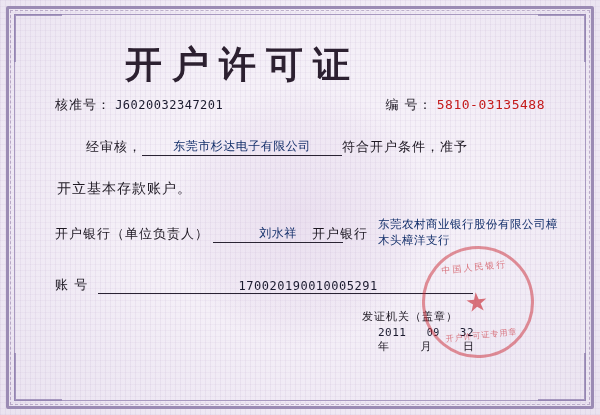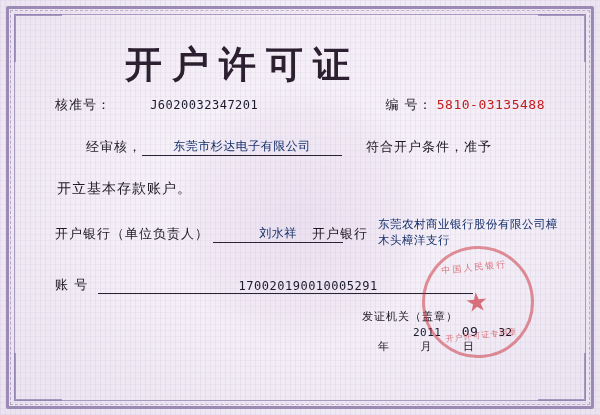--- a/index.html
+++ b/index.html
@@ -120,21 +120,20 @@
     color: #c41a1a;
     font-family: "DejaVu Sans Mono", monospace;
     font-size: 13px;
     letter-spacing: 0.5px;
   }
   .mono-blue {
     font-family: "DejaVu Sans Mono", monospace;
     font-size: 12px;
     color: #1a1a2e;
     letter-spacing: 0.5px;
-    margin-left: 35px;
   }
   .ul {
     display: inline-block;
     border-bottom: 1px solid #2a2333;
     text-align: center;
     vertical-align: bottom;
   }
 
   
   #r-approval { left: 55px;  top: 96px; }
@@ -215,21 +214,21 @@
       <span class="lbl">核准号：</span>
       <span class="mono-blue">J6020032347201</span>
     </div>
 
     <div class="row" id="r-number">
       <span class="lbl">编 号：</span>
       <span class="num-red">5810-</span><span class="num-red">03135488</span>
     </div>
 
     <div class="row" id="r-line1">
-      <span class="lbl">经审核，</span><span class="ul handwr" style="width:200px;">东莞市杉达电子有限公司</span><span class="lbl" style="margin-left:24px;">符合开户条件，准予</span>
+      <span class="lbl">经审核，</span><span class="ul handwr" style="width:200px;">东莞市杉达电子有限公司</span><span class="lbl" style="margin-left:0;">符合开户条件，准予</span>
     </div>
 
     <div class="row" id="r-line2">
       <span class="lbl" style="font-size:14px;font-family:Liberation Serif, serif;">开立基本存款账户。</span>
     </div>
 
     <div class="row" id="r-legal">
       <span class="lbl">开户银行（单位负责人）</span><span class="ul handwr" style="width:130px; margin-left:4px;">刘水祥</span>
     </div>
 
@@ -242,21 +241,21 @@
 
     <div class="row" id="r-account">
       <span class="lbl">账 号</span><span class="ul mono-blue" style="width:330px; margin-left:10px; text-align:center; padding-left:45px;">170020190010005291</span>
     </div>
 
     <div class="row" id="r-issuer">
       <span class="lbl" style="font-size:11px;">发证机关（盖章）</span>
     </div>
     <div class="row" id="r-date">
       <span class="mono-blue" style="font-size:11px;">2011</span>
-      <span class="mono-blue" style="font-size:13px; margin-left:16px;">09</span>
+      <span class="mono-blue" style="font-size:10px; margin-left:16px;">09</span>
       <span class="mono-blue" style="font-size:11px; margin-left:16px;">32</span>
     </div>
     <div class="row" id="r-dateunit">
       <span class="lbl" style="font-size:11px; letter-spacing:14px;">年 月 日</span>
     </div>
 
     <div class="seal">
       <div class="seal-arc-top">中国人民银行</div>
       <div class="seal-star">★</div>
       <div class="seal-arc-bottom">开户许可证专用章</div>

